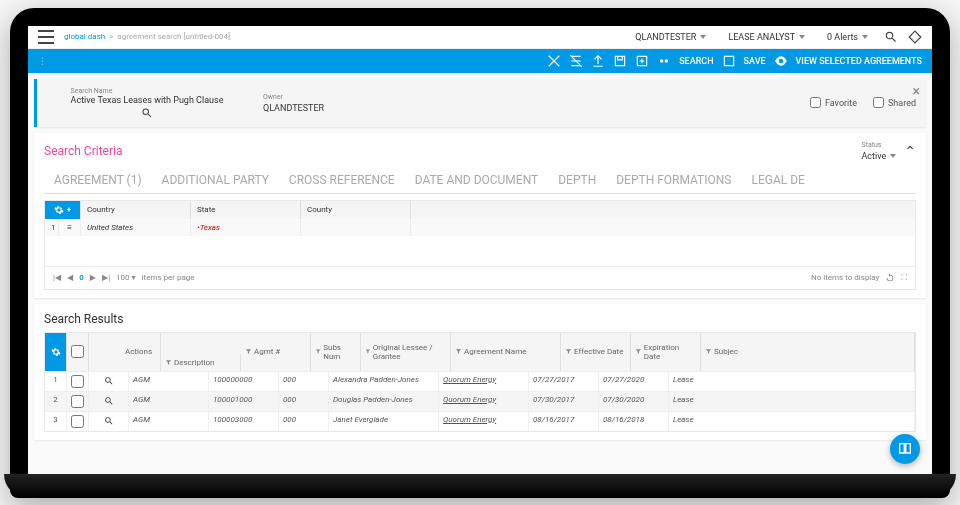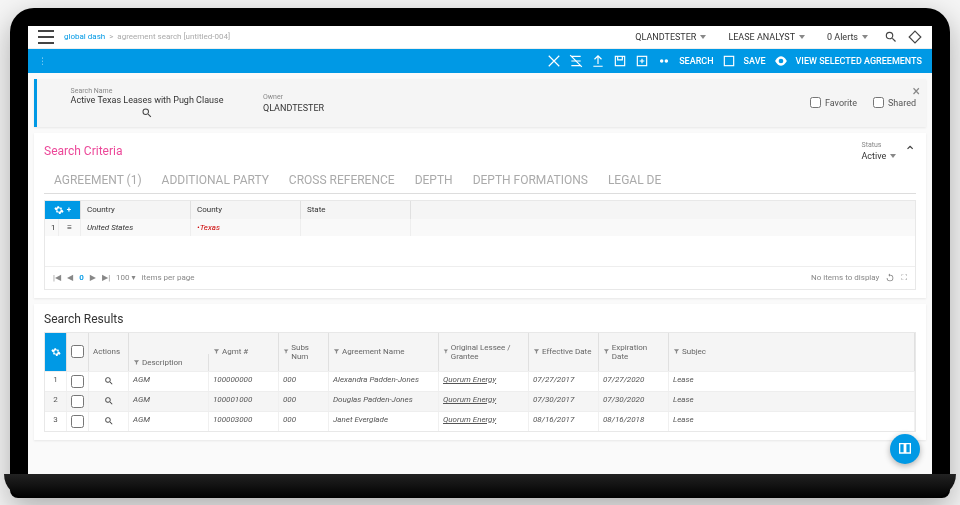--- a/index.html
+++ b/index.html
@@ -78,21 +78,21 @@
 
 
 .results-panel { padding: 8px 10px; }
 .results-title { font-size: 12px; margin-bottom: 6px; }
 .results-grid { border: 1px solid #e8e8e8; font-size: 8px; }
 .rg-head { display: flex; background: #f5f5f5; align-items: stretch; }
 .rg-head .rh { padding: 4px 4px; border-right: 1px solid #e0e0e0; display: flex; align-items: center; gap: 2px; color: #666; }
 .rh-gear { width: 22px; background: #0099e5; display:flex; align-items:center; justify-content:center; }
 .rh-gear svg { width:10px; height:10px; fill:#fff; }
 .rh-chk { width: 22px; display:flex; align-items:center; justify-content:center; }
-.rh-act { width: 40px; }
+.rh-act { width: 40px; margin-left: 32px; }
 .rh-desc { width: 80px; margin-top: 21px; }
 .rh-agmt { width: 70px; }
 .rh-subs { width: 50px; }
 .rh-name { width: 110px; }
 .rh-lessee { width: 90px; }
 .rh-eff { width: 70px; }
 .rh-exp { width: 70px; }
 .rh-subj { flex:1; }
 .filter-icon { width: 7px; height: 7px; fill: #888; }
 .rg-row { display: flex; border-top: 1px solid #eee; font-style: italic; color: #555; }
@@ -236,36 +236,37 @@
                 </div>
           </div>
           <span class="collapse-caret">⌃</span>
         </div>
       </div>
 
       <div class="tabs">
         <div class="tab">AGREEMENT (1)</div>
         <div class="tab">ADDITIONAL PARTY</div>
         <div class="tab">CROSS REFERENCE</div>
+        <div class="tab">DATE AND DOCUMENT</div>
         <div class="tab">DEPTH</div>
         <div class="tab">DEPTH FORMATIONS</div>
         <div class="tab">LEGAL DE</div>
       </div>
 
       <div class="grid">
         <div class="grid-head">
           <div class="gh gh-gear">
             <svg viewBox="0 0 24 24">
                   <path d="M12 8a4 4 0 100 8 4 4 0 000-8zm9 4a9 9 0 01-.1 1.3l2.1 1.6-2 3.5-2.5-1a7 7 0 01-2.2 1.3l-.4 2.6h-4l-.4-2.6a7 7 0 01-2.2-1.3l-2.5 1-2-3.5 2.1-1.6A9 9 0 013 12a9 9 0 01.1-1.3L1 9.1l2-3.5 2.5 1A7 7 0 017.7 5.3L8.1 2.7h4l.4 2.6a7 7 0 012.2 1.3l2.5-1 2 3.5-2.1 1.6A9 9 0 0121 12z"></path>
                 </svg>
             <span style="font-weight:bold">+</span>
           </div>
           <div class="gh gh-country">Country</div>
+          <div class="gh gh-state">State</div>
           <div class="gh gh-county">County</div>
-          <div class="gh gh-state">State</div>
         </div>
         <div class="grid-row">
           <div class="gc gc-idx">1</div>
           <div class="gc gc-act">≡</div>
           <div class="gc gc-country">United States</div>
           <div class="gc gc-state">•<span>Texas</span></div>
           <div class="gc gc-county"></div>
         </div>
         <div style="height:30px"></div>
         <div class="pager">
@@ -310,31 +311,31 @@
                   <path d="M3 4h18l-7 8v6l-4 2v-8z"></path>
                 </svg>
                 <span>Agmt #</span>
               </div>
           <div class="rh rh-subs">
                 <svg class="filter-icon" viewBox="0 0 24 24">
                   <path d="M3 4h18l-7 8v6l-4 2v-8z"></path>
                 </svg>
                 <span>Subs Num</span>
               </div>
+          <div class="rh rh-lessee">
+                <svg class="filter-icon" viewBox="0 0 24 24">
+                  <path d="M3 4h18l-7 8v6l-4 2v-8z"></path>
+                </svg>
+                <span>Original Lessee / Grantee</span>
+              </div>
           <div class="rh rh-name">
                 <svg class="filter-icon" viewBox="0 0 24 24">
                   <path d="M3 4h18l-7 8v6l-4 2v-8z"></path>
                 </svg>
                 <span>Agreement Name</span>
-              </div>
-          <div class="rh rh-lessee">
-                <svg class="filter-icon" viewBox="0 0 24 24">
-                  <path d="M3 4h18l-7 8v6l-4 2v-8z"></path>
-                </svg>
-                <span>Original Lessee / Grantee</span>
               </div>
           <div class="rh rh-eff">
                 <svg class="filter-icon" viewBox="0 0 24 24">
                   <path d="M3 4h18l-7 8v6l-4 2v-8z"></path>
                 </svg>
                 <span>Effective Date</span>
               </div>
           <div class="rh rh-exp">
                 <svg class="filter-icon" viewBox="0 0 24 24">
                   <path d="M3 4h18l-7 8v6l-4 2v-8z"></path>

